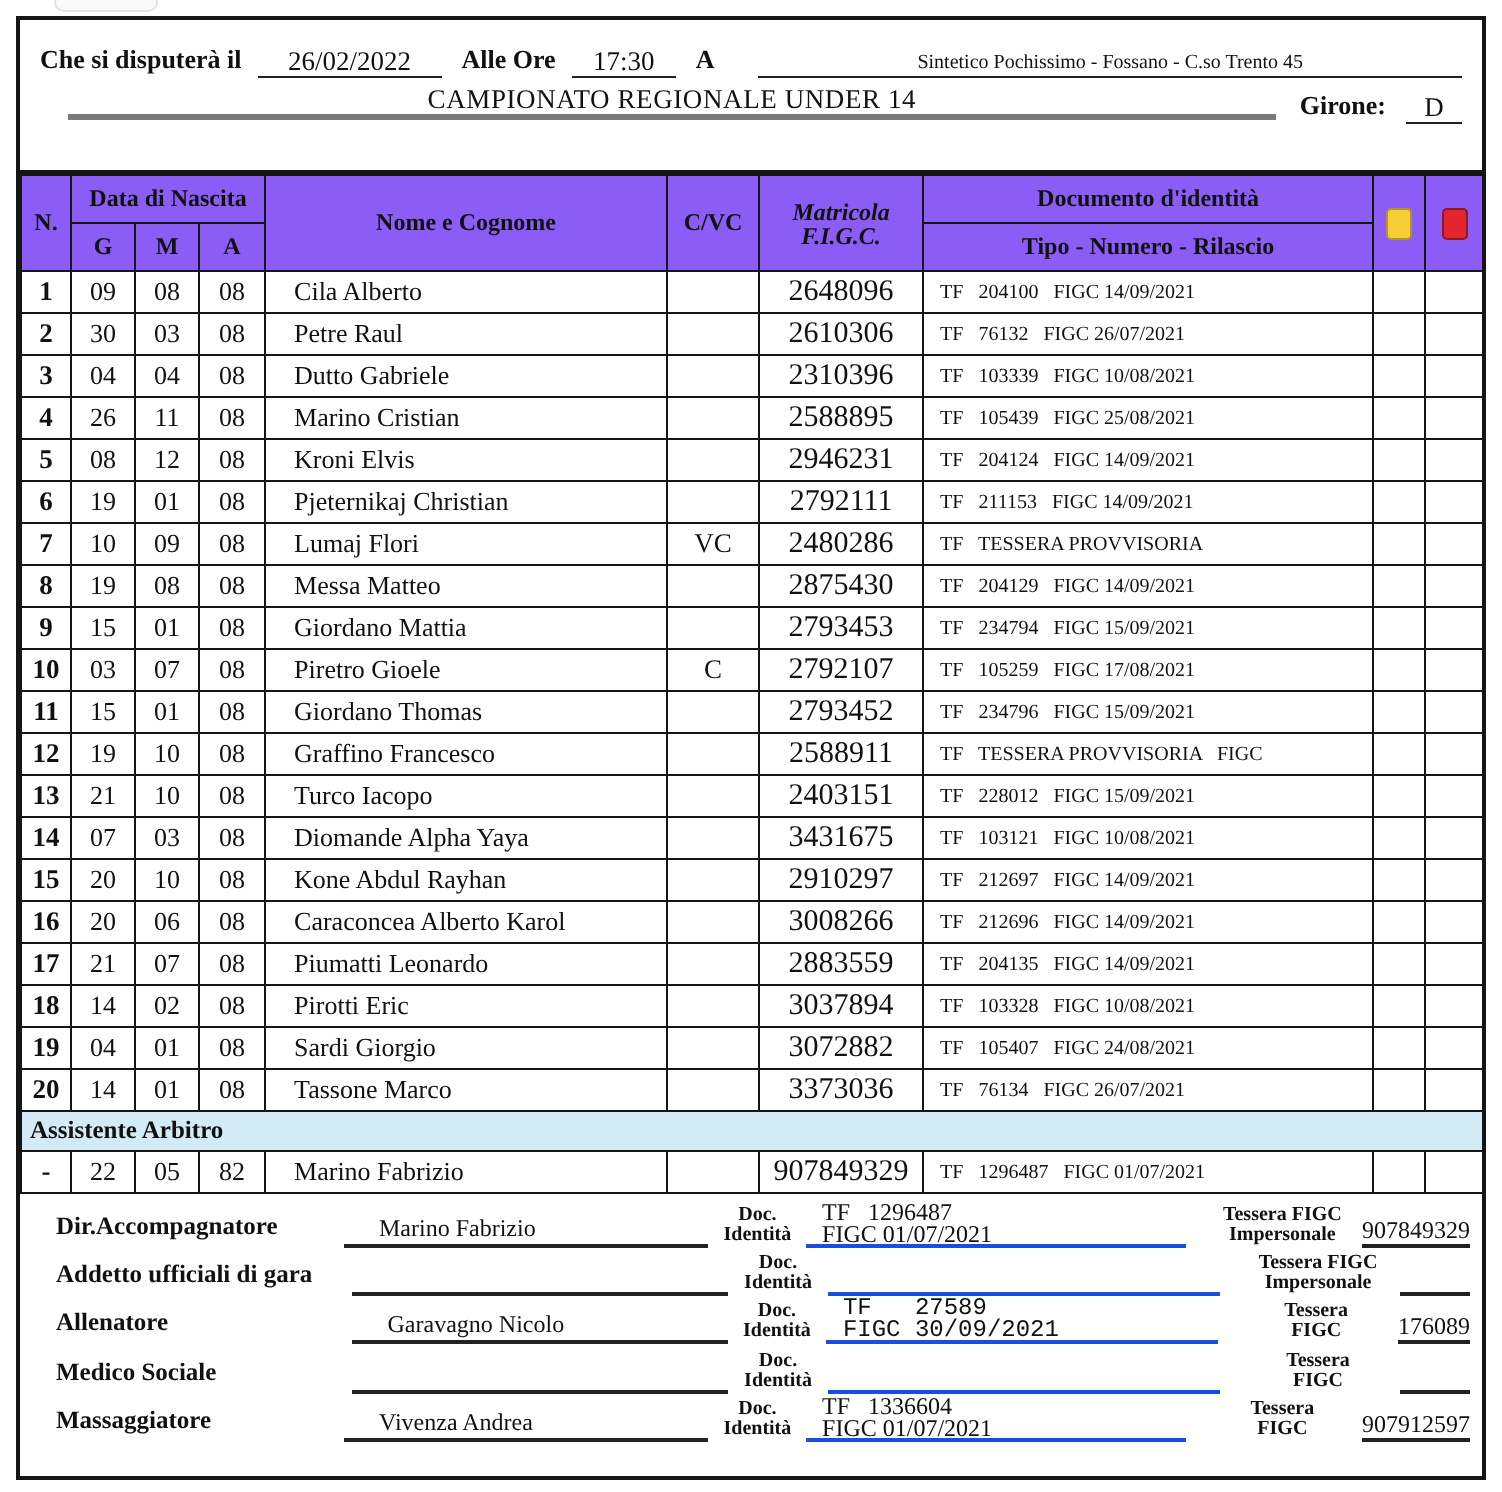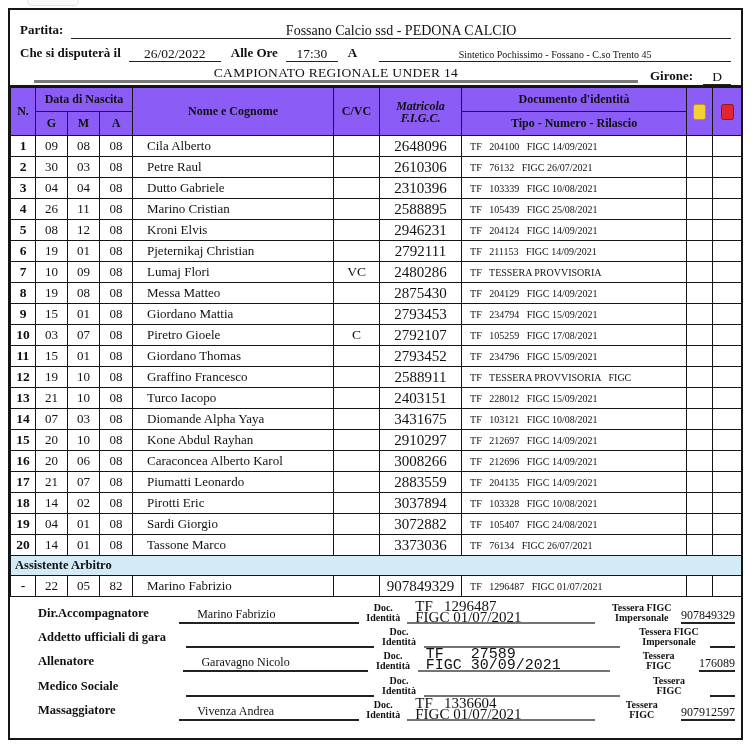--- a/index.html
+++ b/index.html
@@ -39,43 +39,39 @@
   td.col-doc { font-size:10px; padding-left:8px; white-space:pre; }
   tr.section-band { height:20px; }
   tr.section-band td { background:#d3eaf7; font-weight:bold; font-size:12.5px; padding-left:4px; }
   tr.assistant-row { height:31px; }
 
   .card { display:inline-block; width:13px; height:16px; border-radius:2.5px; vertical-align:middle; }
   .card-yellow { background:#f4cf35; border:1px solid #b2922a; }
   .card-red    { background:#e32530; border:1px solid #8f181d; }
 
   
-  .staff { height:128px; display:flex; flex-direction:column; justify-content:space-evenly; padding:3px 6px 4px 28px; }
+  .staff { height:128px; display:flex; flex-direction:column; justify-content:space-evenly; padding:3px 6px 4px 18px; }
   .staff-row { display:flex; align-items:flex-end; height:24px; }
   .staff-role { width:148px; font-weight:bold; font-size:12.5px; padding-bottom:3px; white-space:nowrap; }
   .staff-name { width:188px; border-bottom:2px solid #222; font-size:12px; padding:0 0 1px 18px; height:17px; }
   .mini-label { font-weight:bold; font-size:10px; line-height:10px; text-align:center; padding:0 3px 1px 3px; white-space:nowrap; }
   .doc-label { width:50px; }
-  .doc-field { width:196px; border-bottom:2px solid #737373; font-size:15px; line-height:11px; padding:0 0 1px 8px; height:23px;margin-top:36px; }
+  .doc-field { width:196px; border-bottom:2px solid #1d4ed8; font-size:12px; line-height:11px; padding:0 0 1px 8px; height:23px;margin-top:36px; }
   .tess-label { width:82px; margin-left:8px; }
   .tess-field { flex:1; border-bottom:2px solid #222; font-size:12px; text-align:center; padding-bottom:1px; height:16px; }
 </style>
 </head>
 <body>
 
 <div class="page">
   <div class="tab-ghost"></div>
 
   <div class="frame">
 
     <div class="form-header">
-      <div class="fh-line">
-        <span class="lbl">Partita:</span>
-        <span class="ufield match-title-field">Fossano Calcio ssd - PEDONA CALCIO</span>
-      </div>
       <div class="fh-line">
         <span class="lbl">Che si disputerà il</span>
         <span class="ufield date-field">26/02/2022</span>
         <span class="lbl">Alle Ore</span>
         <span class="ufield time-field">17:30</span>
         <span class="lbl">A</span>
         <span class="ufield venue-field">Sintetico Pochissimo - Fossano - C.so Trento 45</span>
       </div>
       <div class="fh-line">
         <span class="ufield comp-field">CAMPIONATO REGIONALE UNDER 14</span>

